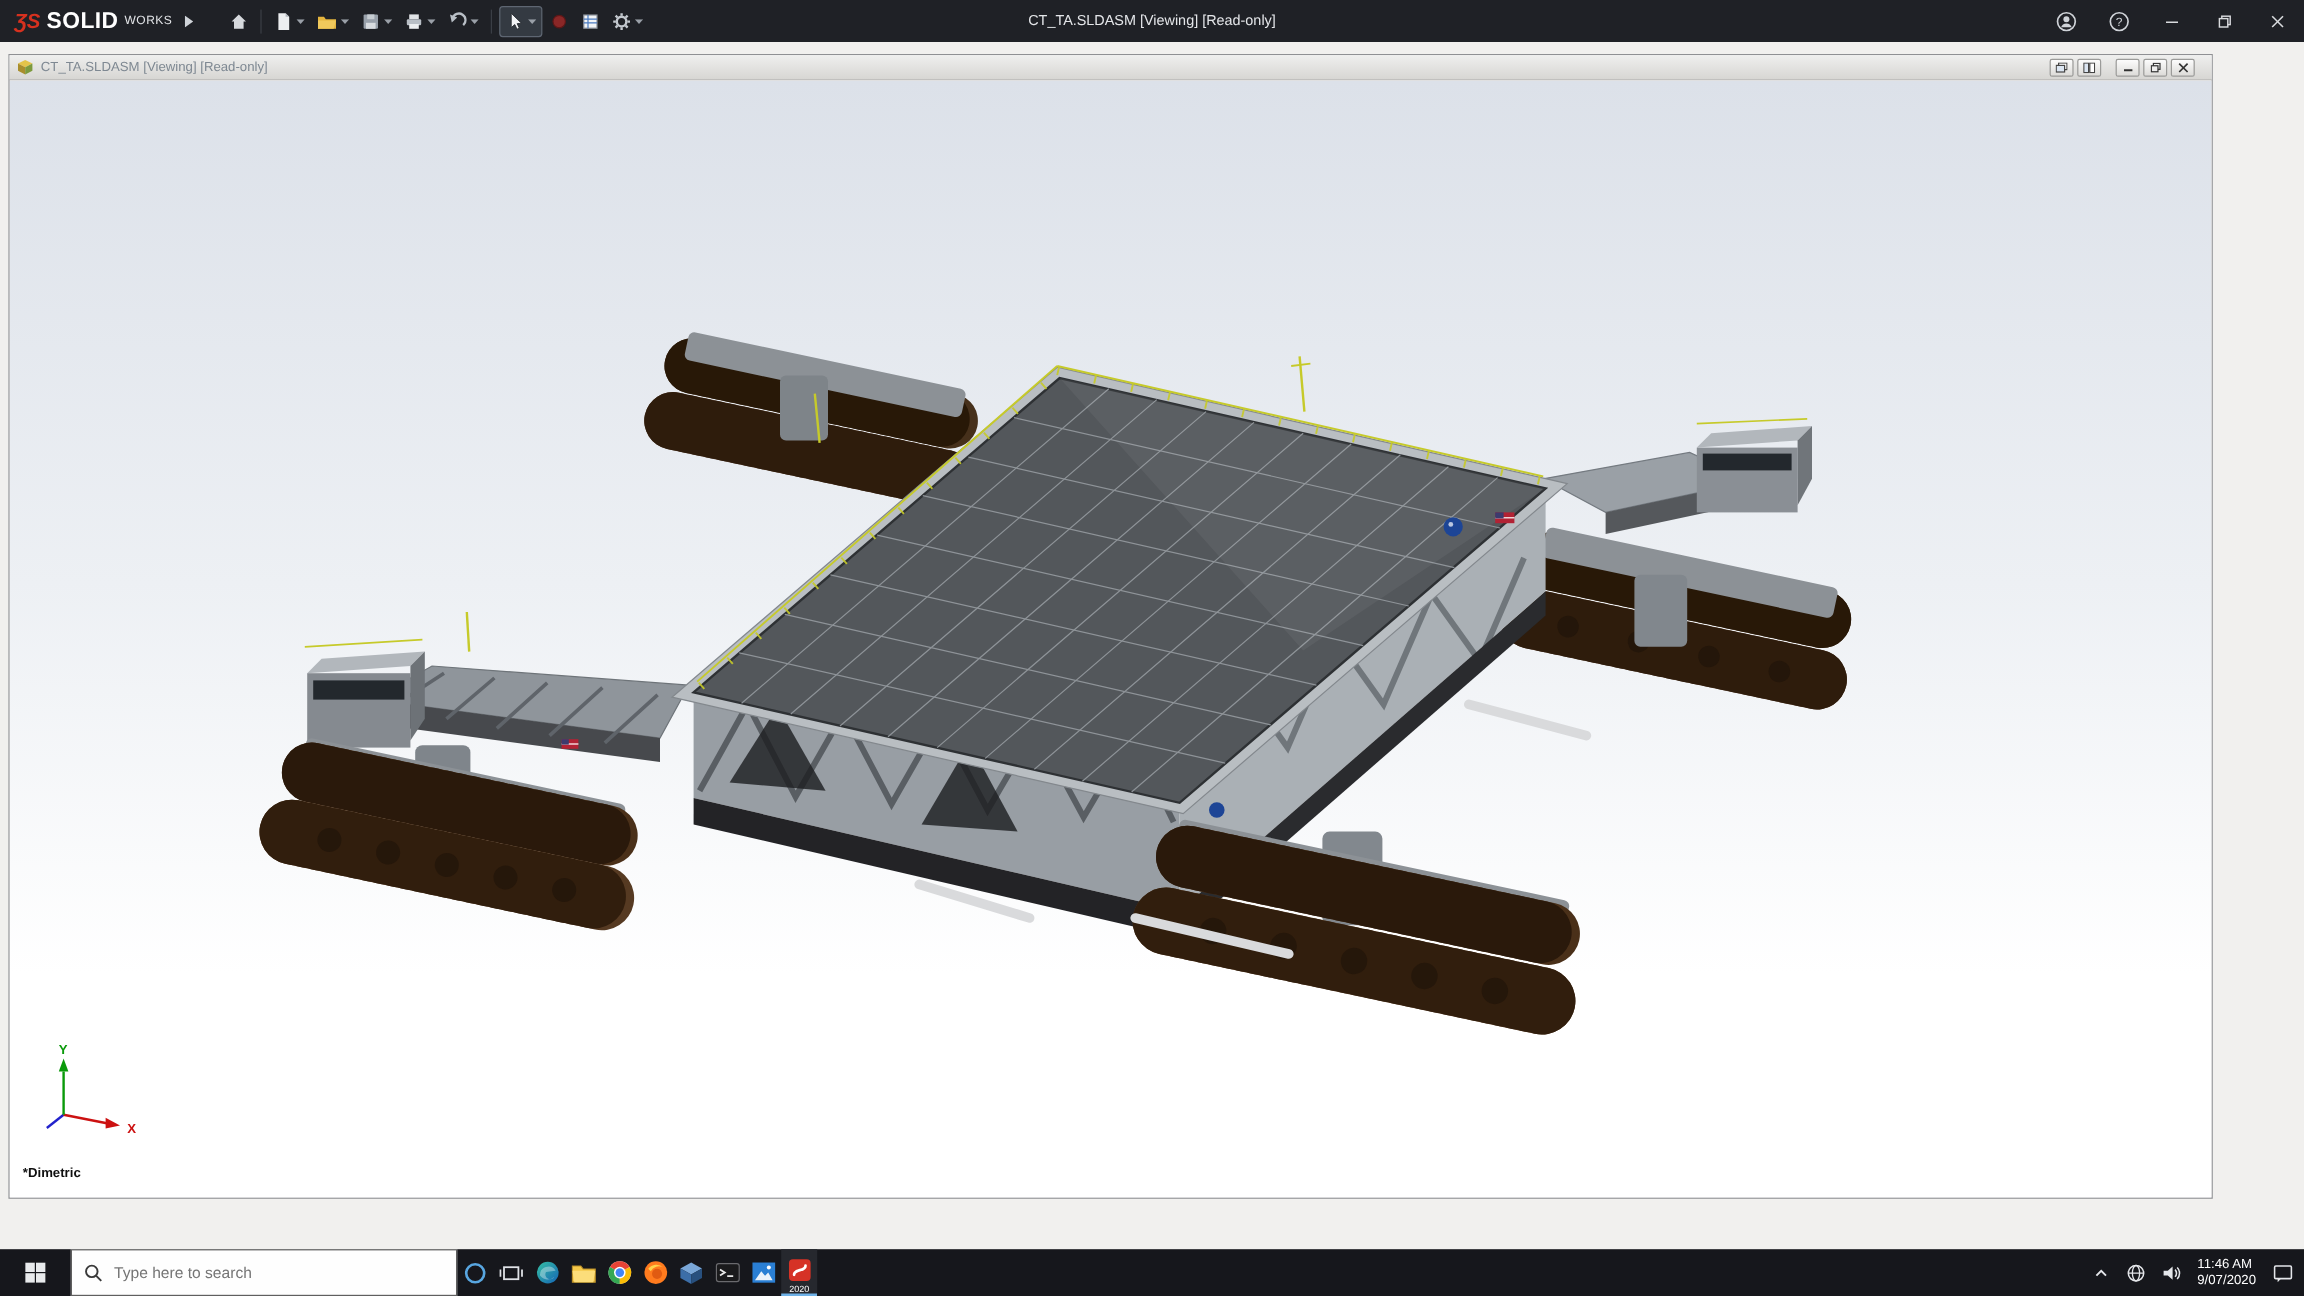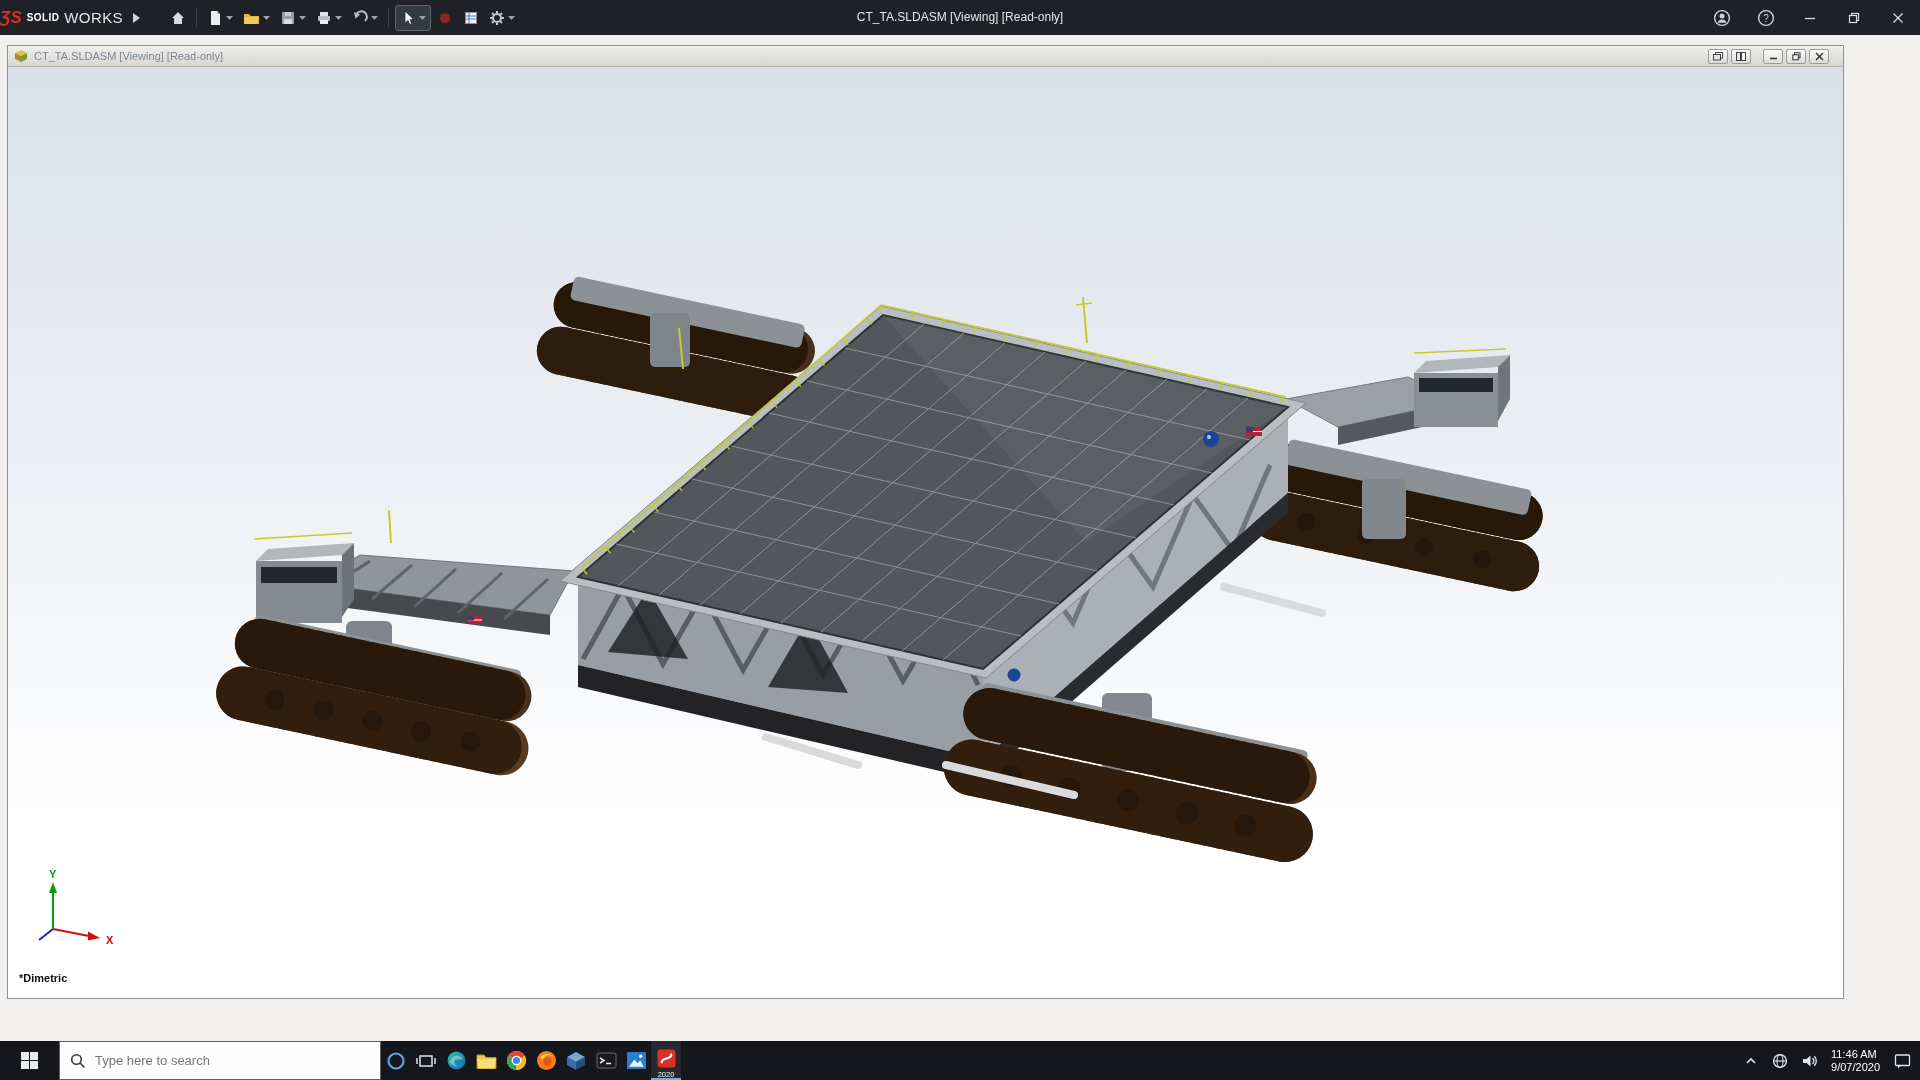--- a/index.html
+++ b/index.html
@@ -1,24 +1,24 @@
 <!DOCTYPE html>
 <html><head>
 <meta charset="utf-8">
 <style>
   *{box-sizing:border-box;margin:0;padding:0}
   html,body{width:1920px;height:1080px;overflow:hidden;font-family:"Liberation Sans",sans-serif}
   body{background:#f1f0ee;position:relative}
 
   
   .titlebar{position:absolute;left:0;top:0;width:1920px;height:35px;background:#1f2126;display:flex;align-items:center;color:#dfe2e6;z-index:20}
-  .brand{display:flex;align-items:center;gap:5px;padding:0 8px 0 0}
+  .brand{display:flex;align-items:center;gap:5px;padding:0 8px 0 12px}
   .logo-glyph{color:#d6311f;font-weight:bold;font-style:italic;font-size:17px;line-height:1}
-  .logo-solid{font-weight:bold;font-size:10px;letter-spacing:.4px;color:#fff}
-  .logo-works{font-weight:normal;font-size:15px;letter-spacing:.4px;color:#e3e5e8}
+  .logo-solid{font-weight:bold;font-size:19px;letter-spacing:.4px;color:#fff}
+  .logo-works{font-weight:normal;font-size:10px;letter-spacing:.4px;color:#e3e5e8}
   .flyout{padding:0 8px 0 2px;display:flex;align-items:center}
   .toolbar{display:flex;align-items:center;gap:2px;margin-left:18px}
   .tb-btn{display:flex;align-items:center;gap:3px;height:26px;padding:0 4px;border-radius:3px}
   .tb-btn.sel{background:#343a42;border:1px solid #5e6672}
   .tb-sep{width:1px;height:20px;background:#3a3e45;margin:0 4px}
   .win-title{position:absolute;left:0;right:0;top:0;height:35px;line-height:35px;text-align:center;font-size:12px;color:#e4e6e9;pointer-events:none}
   .tb-right{margin-left:auto;display:flex;align-items:center;z-index:2}
   .win-ctl{width:44px;height:35px;display:flex;align-items:center;justify-content:center}
 
   

